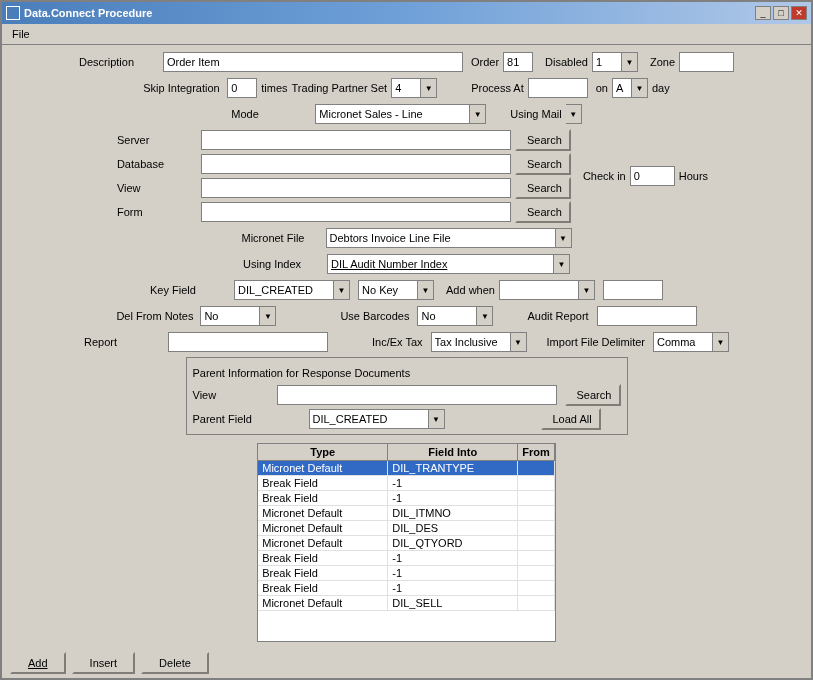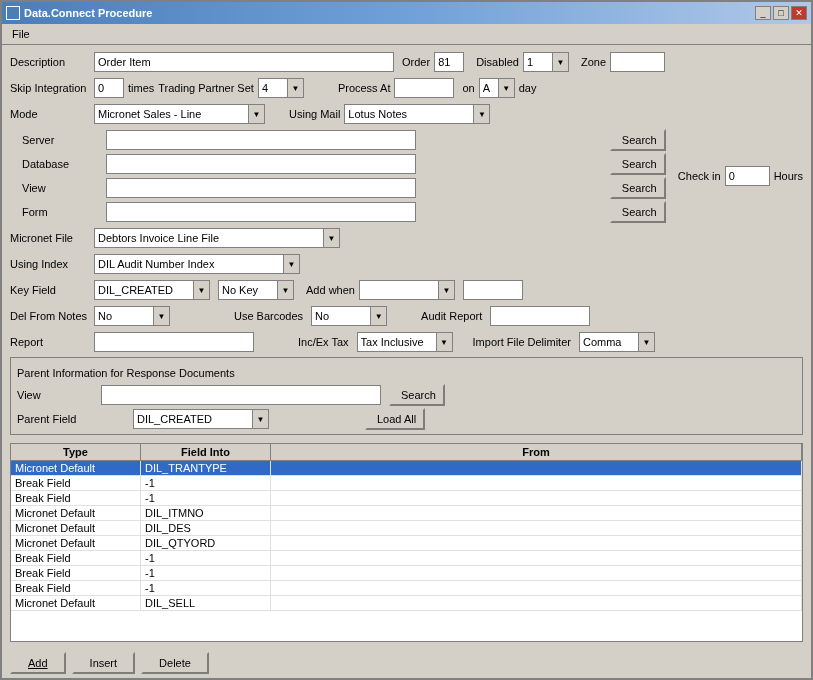--- a/index.html
+++ b/index.html
@@ -7,21 +7,21 @@
     .window { width: 813px; height: 680px; background: #d4d0c8; border: 2px solid #808080; display: flex; flex-direction: column; }
     .title-bar { background: linear-gradient(to right, #4a7ebb, #6fa0d8, #b0c8e8); height: 22px; display: flex; align-items: center; justify-content: space-between; padding: 0 4px; gap: 16px; }
     .title-bar-left { display: flex; align-items: center; gap: 4px; }
     .title-icon { width: 14px; height: 14px; background: #4a7ebb; border: 1px solid #fff; }
     .title-text { color: white; font-weight: bold; font-size: 11px; }
     .title-buttons { display: flex; gap: 2px; }
     .title-btn { width: 16px; height: 14px; background: #d4d0c8; border: 1px solid #808080; display: flex; align-items: center; justify-content: center; font-size: 9px; cursor: pointer; }
     .title-btn.close { background: #c0392b; color: white; }
     .menu-bar { background: #d4d0c8; padding: 2px 4px; border-bottom: 1px solid #808080; }
     .menu-item { display: inline-block; padding: 2px 6px; cursor: pointer; }
-    .content { flex: 1; padding: 6px 8px; display: flex; flex-direction: column; gap: 4px; overflow: hidden; }
+    .content { flex: 1; padding: 6px 8px; display: flex; flex-direction: column; gap: 4px; overflow: hidden; align-items: center; }
     .row { display: flex; align-items: center; gap: 4px; min-height: 22px; }
     .label { color: #000; min-width: 80px; }
     .label-sm { color: #000; white-space: nowrap; }
     input[type="text"] { background: white; border: 1px solid #808080; height: 20px; padding: 1px 3px; font-size: 11px; }
     .input-short { width: 30px; }
     .input-long { width: 300px; }
     .btn { background: #d4d0c8; border: 2px outset #d4d0c8; padding: 2px 10px; cursor: pointer; font-size: 11px; height: 22px; white-space: nowrap; }
     .btn-search { width: 56px; height: 22px; }
     .search-col { display: flex; flex-direction: column; gap: 2px; }
     .grid-container { flex: 1; border: 1px solid #808080; background: white; overflow: hidden; display: flex; flex-direction: column; margin-top: 4px; }
@@ -102,21 +102,20 @@
     </div>
 
     <div class="row">
       <span class="label">Mode</span>
       <div class="dropdown-combo">
         <input type="text" style="width: 155px;" value="Micronet Sales - Line">
         <div class="drop-btn">▼</div>
       </div>
       <span class="label-sm" style="margin-left:20px;">Using Mail</span>
       <div class="dropdown-combo">
-        <input type="text" style="width: 130px;" value="Lotus Notes">
         <div class="drop-btn">▼</div>
       </div>
     </div>
 
     <div style="display:flex; gap:4px;">
       <div style="display:flex; flex-direction:column; gap:2px; flex:1;margin-left:12px;">
 
         <div class="row">
           <span class="label">Server</span>
           <input type="text" style="width: 310px;" value="">
@@ -158,21 +157,21 @@
       <span class="label">Micronet File</span>
       <div class="dropdown-combo">
         <input type="text" style="width: 230px;" value="Debtors Invoice Line File">
         <div class="drop-btn">▼</div>
       </div>
     </div>
 
     <div class="row">
       <span class="label">Using Index</span>
       <div class="dropdown-combo">
-        <input type="text" style="width: 190px;" value="DIL Audit Number Index">
+        <input type="text" style="width: 227px; text-decoration: underline;" value="DIL Audit Number Index">
         <div class="drop-btn">▼</div>
       </div>
     </div>
 
     <div class="row">
       <span class="label">Key Field</span>
       <div class="dropdown-combo">
         <input type="text" style="width: 100px;" value="DIL_CREATED">
         <div class="drop-btn">▼</div>
       </div>

